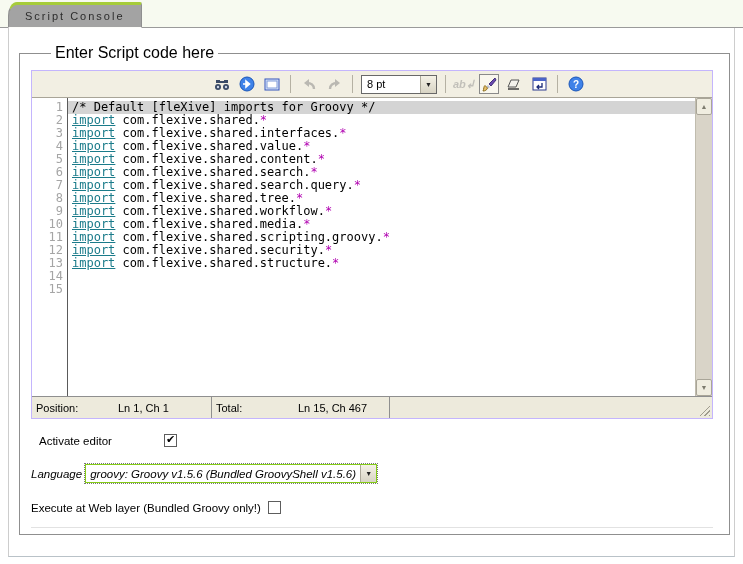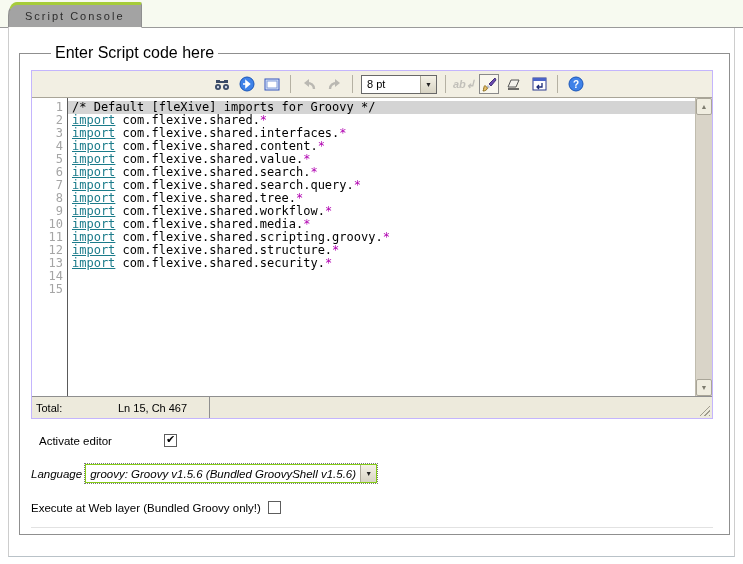--- a/index.html
+++ b/index.html
@@ -184,40 +184,44 @@
             <div>11</div>
             <div>12</div>
             <div>13</div>
             <div>14</div>
             <div>15</div>
           </div>
         <div class="codecol">
             <div class="cl hl">/* Default [fleXive] imports for Groovy */</div>
             <div class="cl"><span class="kw">import</span><span> com.flexive.shared.</span><span class="star">*</span></div>
             <div class="cl"><span class="kw">import</span><span> com.flexive.shared.interfaces.</span><span class="star">*</span></div>
+            <div class="cl"><span class="kw">import</span><span> com.flexive.shared.value.</span><span class="star">*</span></div>
             <div class="cl"><span class="kw">import</span><span> com.flexive.shared.content.</span><span class="star">*</span></div>
-            <div class="cl"><span class="kw">import</span><span> com.flexive.shared.value.</span><span class="star">*</span></div>
             <div class="cl"><span class="kw">import</span><span> com.flexive.shared.search.</span><span class="star">*</span></div>
             <div class="cl"><span class="kw">import</span><span> com.flexive.shared.search.query.</span><span class="star">*</span></div>
             <div class="cl"><span class="kw">import</span><span> com.flexive.shared.tree.</span><span class="star">*</span></div>
             <div class="cl"><span class="kw">import</span><span> com.flexive.shared.workflow.</span><span class="star">*</span></div>
             <div class="cl"><span class="kw">import</span><span> com.flexive.shared.media.</span><span class="star">*</span></div>
             <div class="cl"><span class="kw">import</span><span> com.flexive.shared.scripting.groovy.</span><span class="star">*</span></div>
+            <div class="cl"><span class="kw">import</span><span> com.flexive.shared.security.</span><span class="star">*</span></div>
             <div class="cl"><span class="kw">import</span><span> com.flexive.shared.structure.</span><span class="star">*</span></div>
-            <div class="cl"><span class="kw">import</span><span> com.flexive.shared.security.</span><span class="star">*</span></div>
             <div class="cl">&nbsp;</div>
             <div class="cl">&nbsp;</div>
           </div>
         <div class="vscroll">
           <div class="sbtn">▲</div>
           <div class="sbtn">▼</div>
         </div>
       </div>
 
       <div class="statusbar">
+        <div class="scell c1">
+          <span class="lab">Position:</span>
+          <span>Ln 1, Ch 1</span>
+        </div>
         <div class="scell c2">
           <span class="lab">Total:</span>
           <span>Ln 15, Ch 467</span>
         </div>
         <div class="grip"></div>
       </div>
     </div>
 
     <div class="row row-activate">
       <span class="lab">Activate editor</span>

